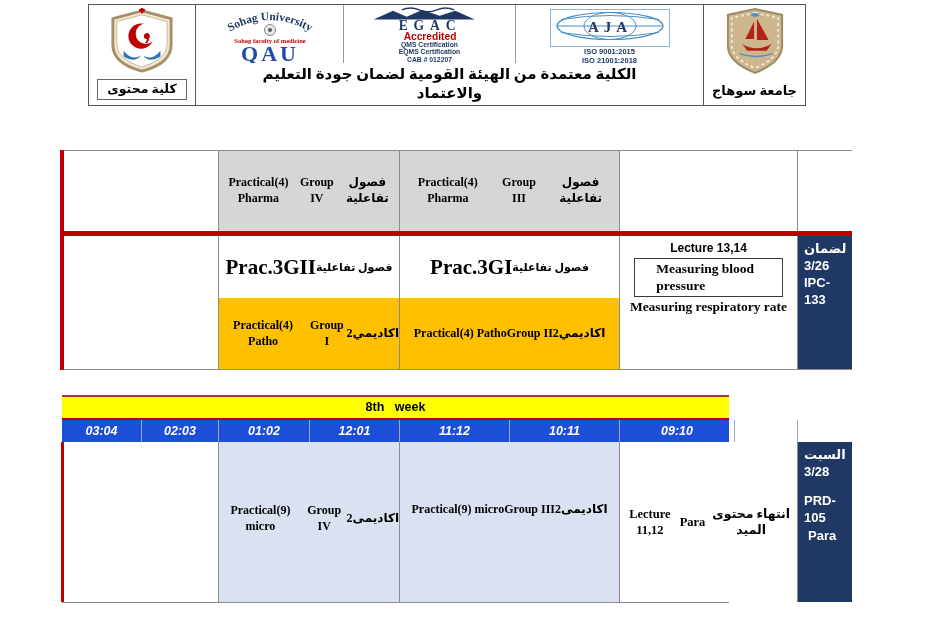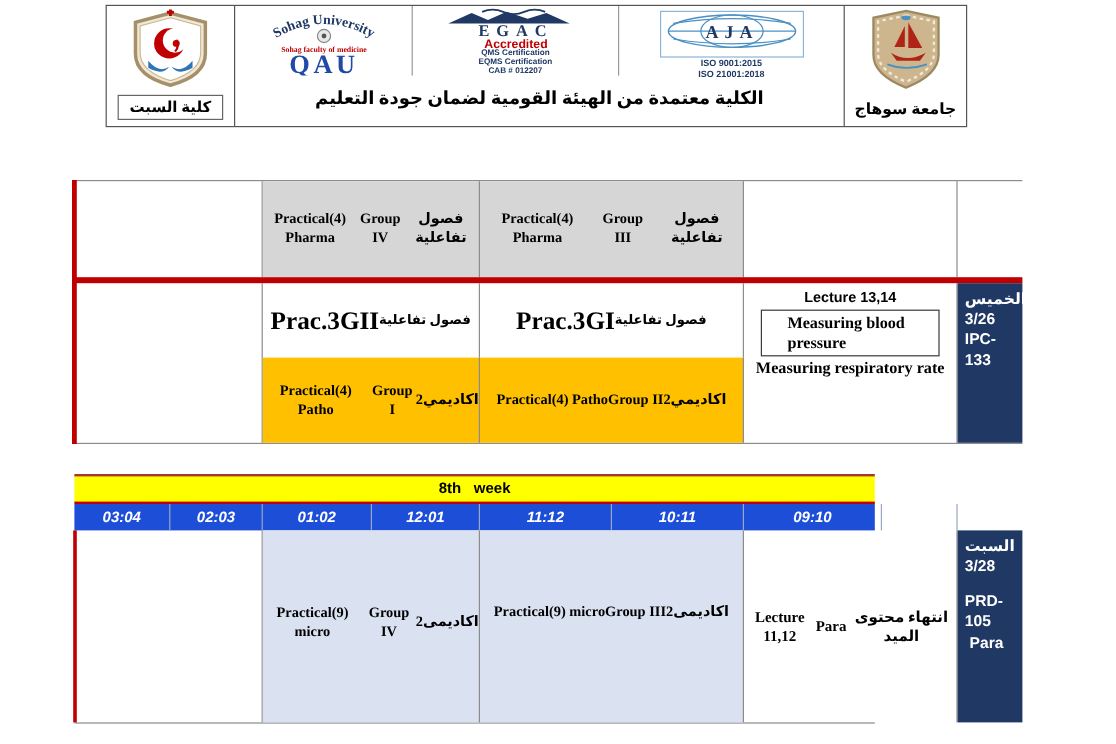--- a/index.html
+++ b/index.html
@@ -97,21 +97,21 @@
         <path d="M37,7 L63,14 V37 Q63,53 37,61 Q11,53 11,37 V14 Z" fill="#ffffff" stroke="#c9b894" stroke-width="1"></path>
         <rect x="34" y="1" width="6" height="2.5" fill="#c00000"></rect>
         <rect x="35.8" y="-0.5" width="2.5" height="6" fill="#c00000"></rect>
         <circle cx="36" cy="29" r="13" fill="#c00000"></circle>
         <circle cx="41" cy="26.5" r="10.5" fill="#ffffff"></circle>
         <circle cx="42" cy="29" r="3" fill="#c00000"></circle>
         <path d="M42,26 q3,6 -1,10" stroke="#c00000" stroke-width="2" fill="none"></path>
         <path d="M18,44 Q27,55 36,49 Q30,57 18,50 Z" fill="#2e75b6"></path>
         <path d="M56,44 Q47,55 38,49 Q44,57 56,50 Z" fill="#2e75b6"></path>
       </svg>
-      <div class="flabel">كلية السبت</div>
+      <div class="flabel">كلية محتوى</div>
     </div>
 
     <div class="hdr-mid">
       <div class="logo-row">
 
         <div class="lr lr-qau">
           <svg width="146" height="58" viewBox="0 0 146 58">
             <defs>
                 <path id="arcp" d="M22,34 Q73,-4 124,34" fill="none"></path>
               </defs>
@@ -152,20 +152,21 @@
           </div>
           <div class="iso-lines">
             <div>ISO 9001:2015</div>
             <div>ISO 21001:2018</div>
           </div>
         </div>
 
       </div>
       <div class="accred">
         <div>الكلية معتمدة من الهيئة القومية لضمان جودة التعليم</div>
+        <div>والاعتماد</div>
       </div>
     </div>
 
     <div class="hdr-right">
       <svg width="62" height="68" viewBox="0 0 64 70">
         <path d="M32,2 L60,8 V40 Q60,57 32,68 Q4,57 4,40 V8 Z" fill="#cdb68e" stroke="#9c8a62" stroke-width="2"></path>
         <path d="M32,6 L56,11 V39 Q56,53 32,63 Q8,53 8,39 V11 Z" fill="none" stroke="#f2ead6" stroke-width="2" stroke-dasharray="3,3"></path>
         <path d="M34,12 L46,34 H34 Z" fill="#b02418"></path>
         <path d="M31,15 L22,33 H31 Z" fill="#b02418"></path>
         <path d="M19,38 Q33,47 49,38 L44,45 H24 Z" fill="#b02418"></path>
@@ -204,21 +205,21 @@
       <div class="pr-big">Prac.3</div>
       <div class="pr-big">GI</div>
       <div class="pr-small rtl">فصول تفاعلية</div>
     </div>
     <div class="cell c-lec lec-cell">
       <div class="lec-title">Lecture 13,14</div>
       <div class="lec-box">Measuring blood pressure</div>
       <div class="lec-extra">Measuring respiratory rate</div>
     </div>
     <div class="c-thu navy">
-      <div>الخميس</div>
+      <div>لضمان</div>
       <div>3/26</div>
       <div>IPC-</div>
       <div>133</div>
     </div>
     <div class="cell c-pa1 tc">
       <div>Practical(4) Patho</div>
       <div>Group I</div>
       <div class="rtl">اكاديمي2</div>
     </div>
     <div class="cell c-pa2 tc">

